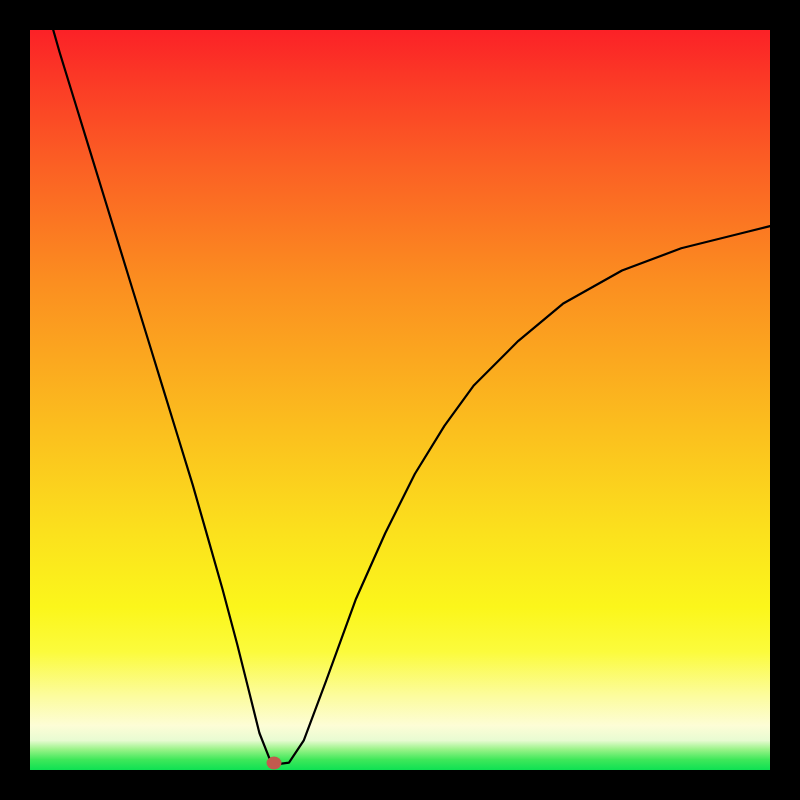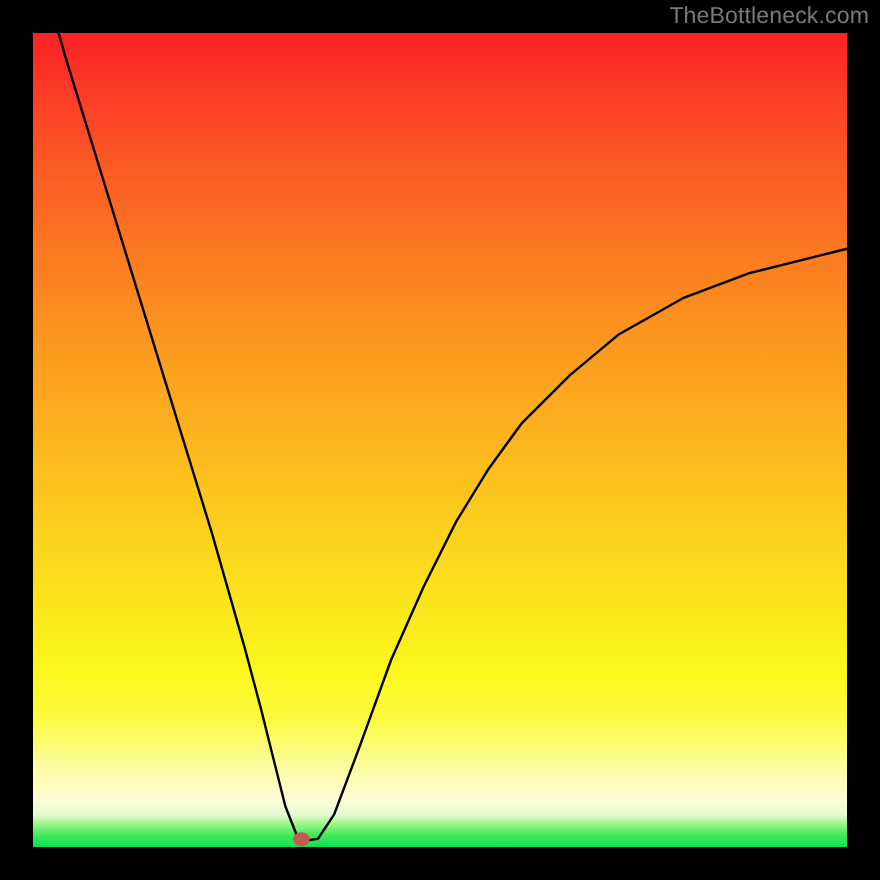--- a/index.html
+++ b/index.html
@@ -74,14 +74,13 @@
 </head>
 <body>
 
 <div class="frame">
   <div class="plot">
     <svg class="curve" viewBox="0 0 740 740" preserveAspectRatio="none">
       <path id="curve-path" fill="none" stroke="#000" stroke-width="2.2" stroke-linejoin="round" stroke-linecap="round" d="M0.00 -81.40 L14.80 -29.60 L29.60 22.20 L44.40 70.30 L59.20 118.40 L74.00 166.50 L88.80 214.60 L103.60 262.70 L118.40 310.80 L133.20 358.90 L148.00 407.00 L162.80 455.10 L177.60 506.90 L192.40 558.70 L207.20 614.20 L218.30 658.60 L229.40 703.00 L240.50 731.12 L247.90 734.08 L259.00 732.60 L273.80 710.40 L296.00 651.20 L325.60 569.80 L355.20 503.20 L384.80 444.00 L414.40 395.90 L444.00 355.20 L488.40 310.80 L532.80 273.80 L592.00 240.50 L651.20 218.30 L710.40 203.50 L740.00 196.10"></path>
     </svg>
     <div class="marker" id="marker" style="left: 244.2px; top: 732.6px; background: rgb(194, 90, 78);"></div>
   </div>
-  <div class="watermark">TheBottleneck.com</div>
 </div>
 
 </body></html>

